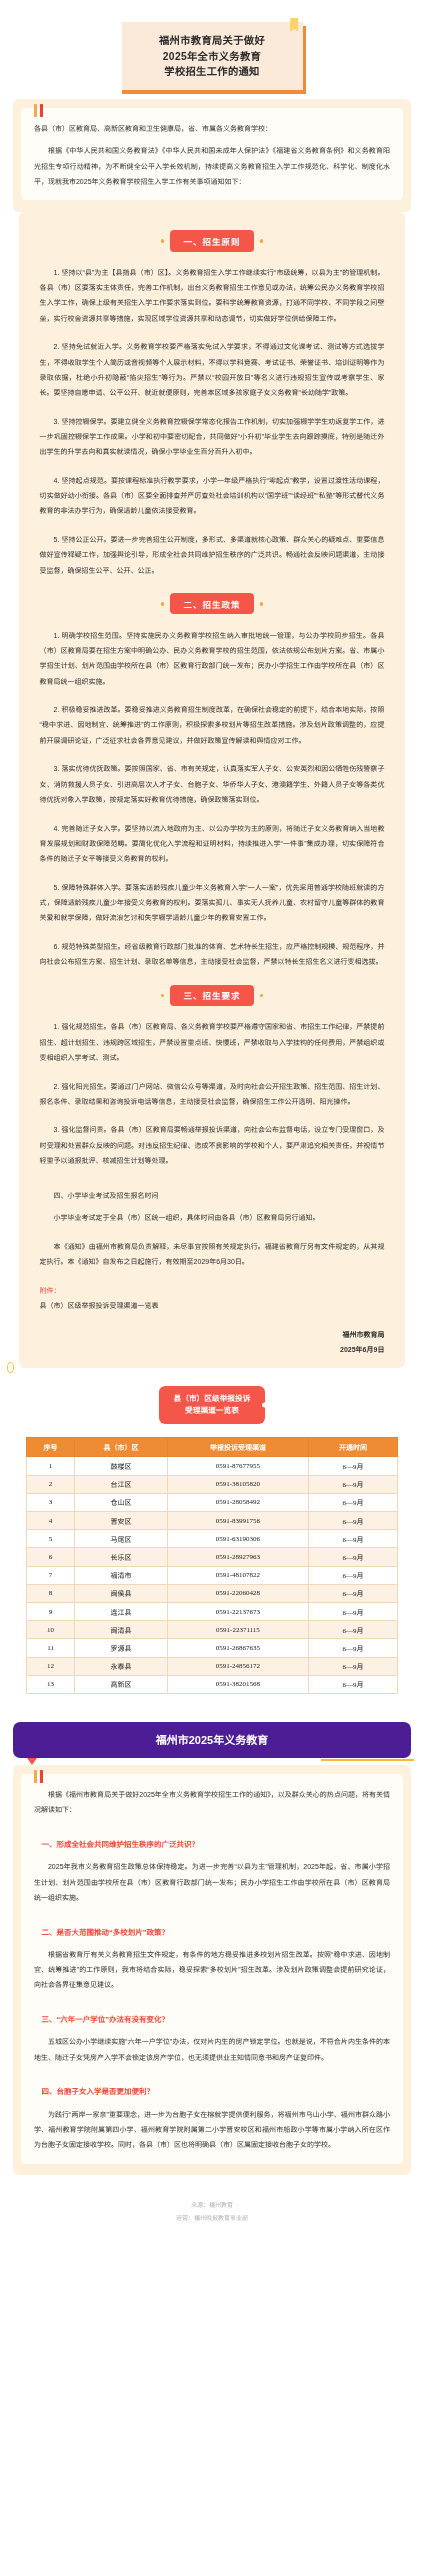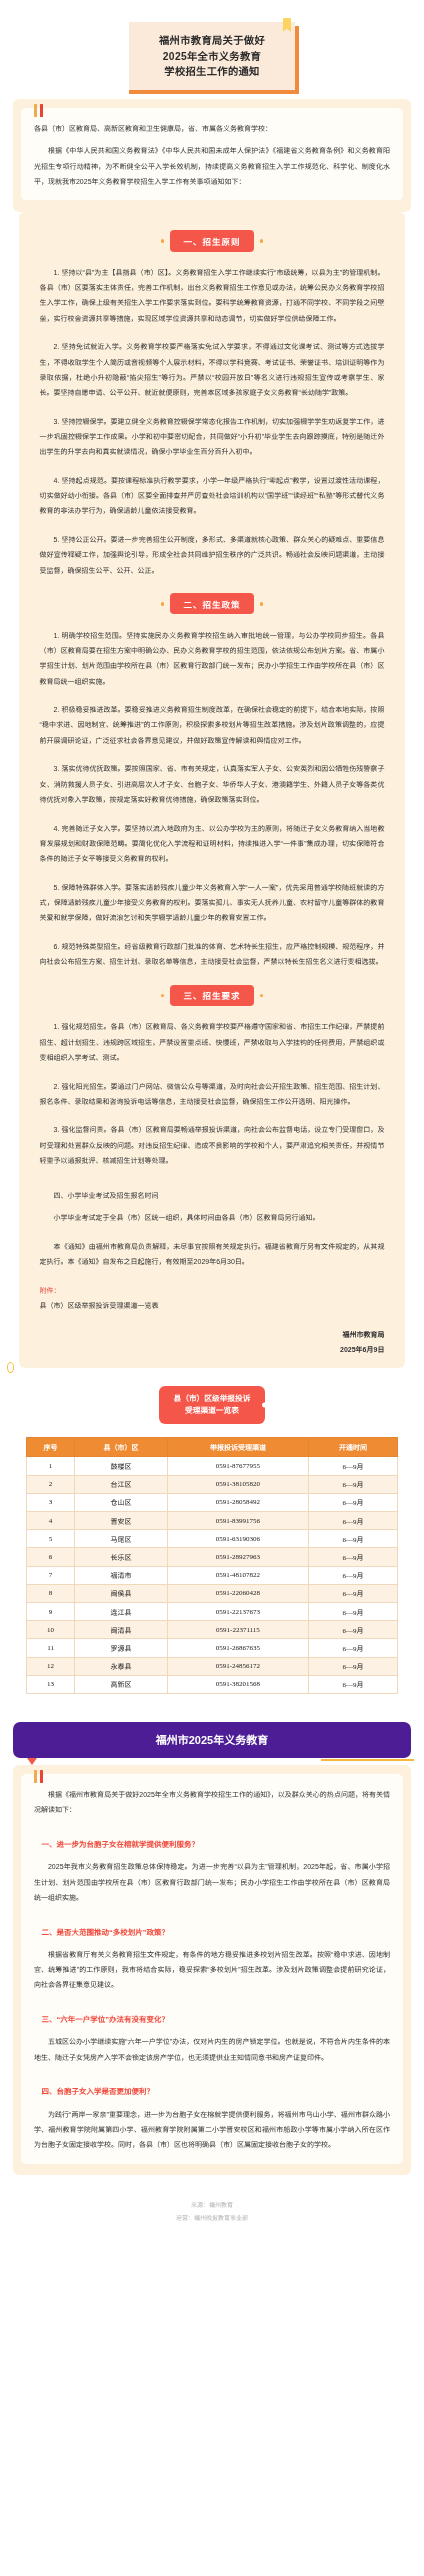--- a/index.html
+++ b/index.html
@@ -6,21 +6,21 @@
   html, body {
     background: #ffffff;
     font-family: "Liberation Sans", "DejaVu Sans", sans-serif;
   }
   body { width: 424px; }
   .page { width: 424px; background: #ffffff; padding-bottom: 15.5px; }
 
   
   .title-wrap { position: relative; padding: 21.6px 0 9.3px; display: flex; justify-content: center; }
   .title-card {
-    position: relative; width: 166px; background: #fbeada;
+    position: relative; width: 181px; background: #fbeada;
     padding: 11.3px 13.4px 10.3px; text-align: center;
   }
   .title-card::after {
     content: ""; position: absolute; right: -3.6px; top: 4.6px; bottom: -3.6px;
     width: 3.6px; background: #f08a3c;
   }
   .title-card::before {
     content: ""; position: absolute; left: 0px; right: -3.6px; bottom: -3.6px;
     height: 3.6px; background: #f08a3c;
   }
@@ -323,21 +323,21 @@
 
   <div class="panel" style="margin-top:7.2px;">
     <div class="panel-inner">
       <div class="quote-bars">
         <i class="qb-orange"></i>
           <i class="qb-red"></i>
       </div>
       <div class="para indent">根据《福州市教育局关于做好2025年全市义务教育学校招生工作的通知》，以及群众关心的热点问题，将有关情况解读如下：</div>
 
       <div class="gap-lg"></div>
-      <div class="qhead">一、进一步为台胞子女在榕就学提供便利服务？</div>
+      <div class="qhead">一、形成全社会共同维护招生秩序的广泛共识？</div>
       <div class="gap-sm"></div>
       <div class="para indent">2025年我市义务教育招生政策总体保持稳定。为进一步完善“以县为主”管理机制，2025年起，省、市属小学招生计划、划片范围由学校所在县（市）区教育行政部门统一发布；民办小学招生工作由学校所在县（市）区教育局统一组织实施。</div>
 
       <div class="gap-lg"></div>
       <div class="qhead">二、是否大范围推动“多校划片”政策？</div>
       <div class="gap-sm"></div>
       <div class="para indent">根据省教育厅有关义务教育招生文件规定，有条件的地方稳妥推进多校划片招生改革。按照“稳中求进、因地制宜、统筹推进”的工作原则，我市将结合实际，稳妥探索“多校划片”招生改革。涉及划片政策调整会提前研究论证，向社会各界征集意见建议。</div>
 
       <div class="gap-lg"></div>
       <div class="qhead">三、“六年一户学位”办法有没有变化？</div>

